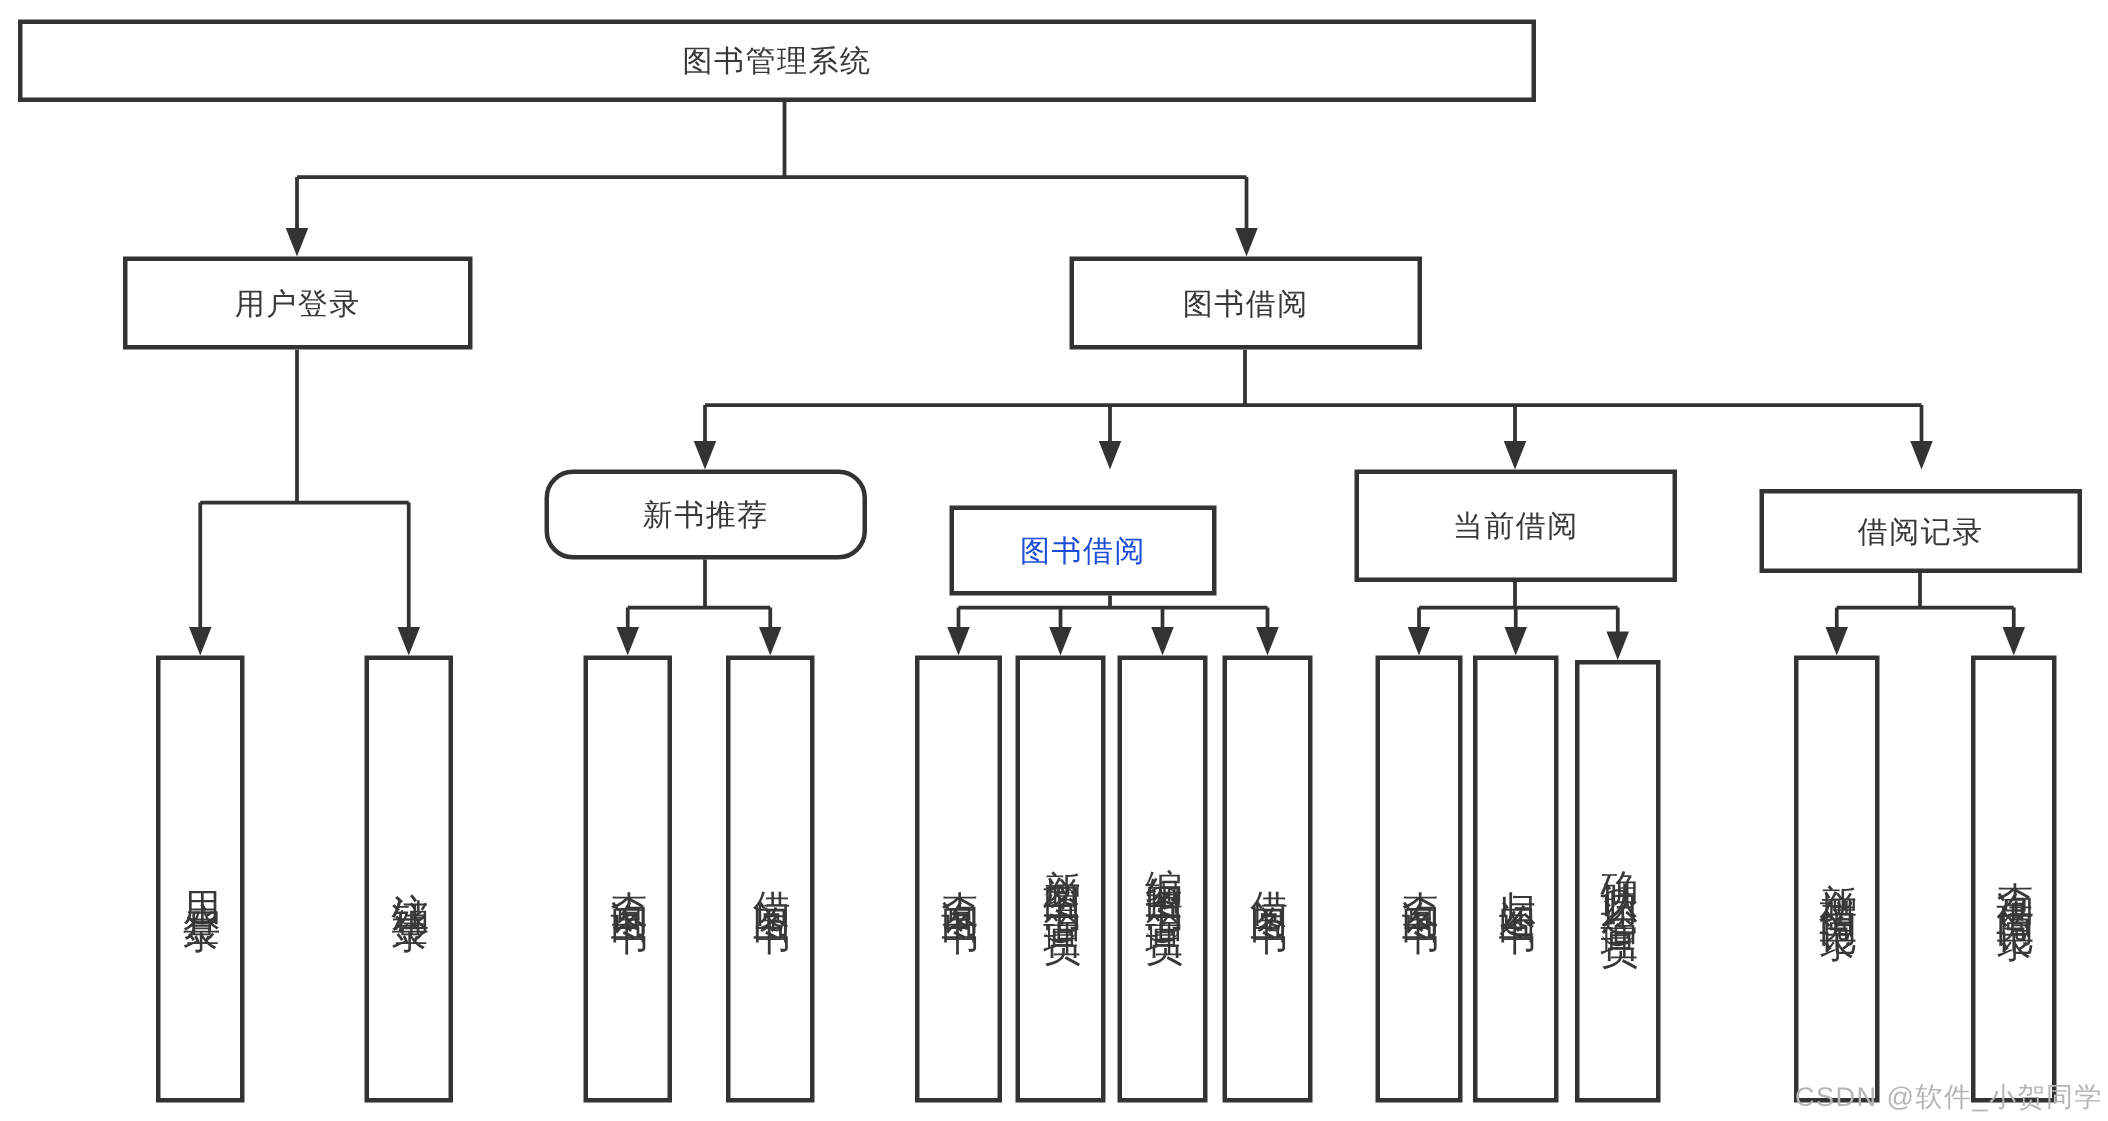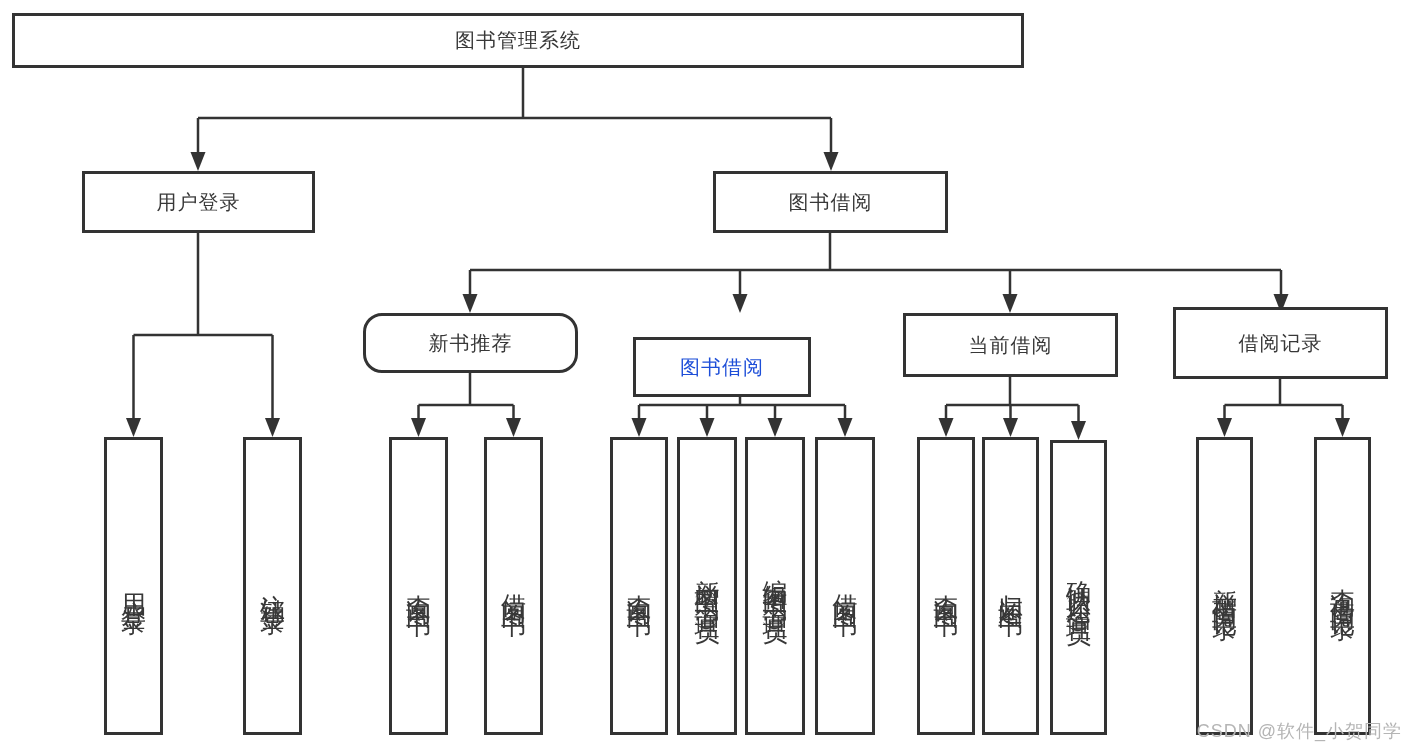--- a/index.html
+++ b/index.html
@@ -96,22 +96,22 @@
       <polygon points="1335,418 1350,418 1342.5,437" fill="#333333"></polygon>
     </svg>
 
   <div class="node" style="left: 12px; top: 13px; width: 1012px; height: 55px; border-color: rgb(51, 51, 51); color: rgb(56, 56, 56);">图书管理系统</div>
 
   <div class="node" style="left: 82px; top: 171px; width: 233px; height: 62px; border-color: rgb(51, 51, 51); color: rgb(56, 56, 56);">用户登录</div>
   <div class="node" style="left: 713px; top: 171px; width: 235px; height: 62px; border-color: rgb(51, 51, 51); color: rgb(56, 56, 56);">图书借阅</div>
 
   <div class="node" style="left: 363px; top: 313px; width: 215px; height: 60px; border-color: rgb(51, 51, 51); color: rgb(56, 56, 56); border-radius: 19px;">新书推荐</div>
   <div class="node" style="left: 633px; top: 313px; width: 178px; height: 60px; border-color: rgb(51, 51, 51); color: #1d4ed8; margin-top: 24px;">图书借阅</div>
-  <div class="node" style="left: 903px; top: 313px; width: 215px; height: 64px; border-color: rgb(51, 51, 51); color: rgb(56, 56, 56);">当前借阅</div>
-  <div class="node" style="left: 1173px; top: 307px; width: 215px; height: 72px; border-color: rgb(51, 51, 51); color: rgb(56, 56, 56);">借阅记录</div>
+  <div class="node" style="left: 903px; top: 313px; width: 215px; height: 75px; border-color: rgb(51, 51, 51); color: rgb(56, 56, 56);">当前借阅</div>
+  <div class="node" style="left: 1173px; top: 326px; width: 215px; height: 56px; border-color: rgb(51, 51, 51); color: rgb(56, 56, 56);">借阅记录</div>
 
   <div class="node leaf" style="left: 104px; top: 437px; width: 59px; height: 298px; border-color: rgb(51, 51, 51); color: rgb(56, 56, 56);">用户登录</div>
   <div class="node leaf" style="left: 243px; top: 437px; width: 59px; height: 298px; border-color: rgb(51, 51, 51); color: rgb(56, 56, 56);">注销登录</div>
 
   <div class="node leaf" style="left: 389px; top: 437px; width: 59px; height: 298px; border-color: rgb(51, 51, 51); color: rgb(56, 56, 56);">查询图书</div>
   <div class="node leaf" style="left: 484px; top: 437px; width: 59px; height: 298px; border-color: rgb(51, 51, 51); color: rgb(56, 56, 56);">借阅图书</div>
 
   <div class="node leaf" style="left: 610px; top: 437px; width: 58px; height: 298px; border-color: rgb(51, 51, 51); color: rgb(56, 56, 56);">查询图书</div>
   <div class="node leaf" style="left: 677px; top: 437px; width: 60px; height: 298px; border-color: rgb(51, 51, 51); color: rgb(56, 56, 56);">新增图书（管理员）</div>
   <div class="node leaf" style="left: 745px; top: 437px; width: 60px; height: 298px; border-color: rgb(51, 51, 51); color: rgb(56, 56, 56);">编辑图书（管理员）</div>

